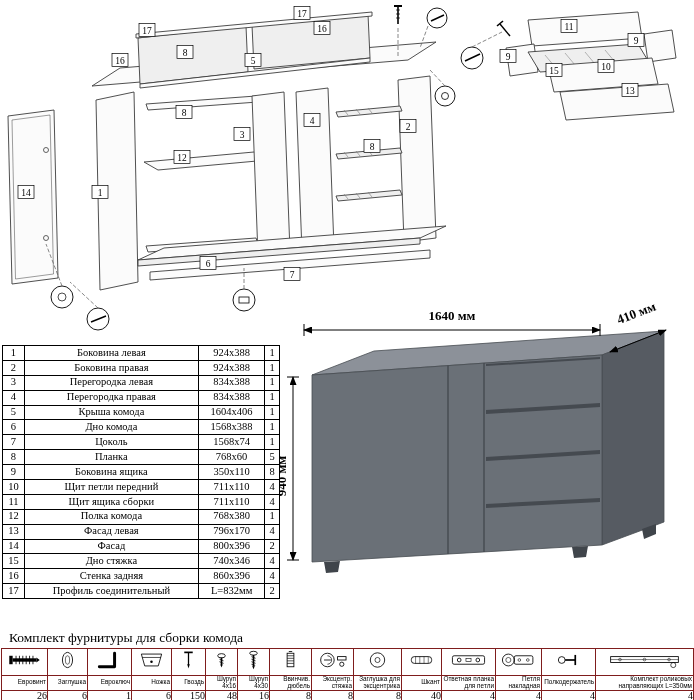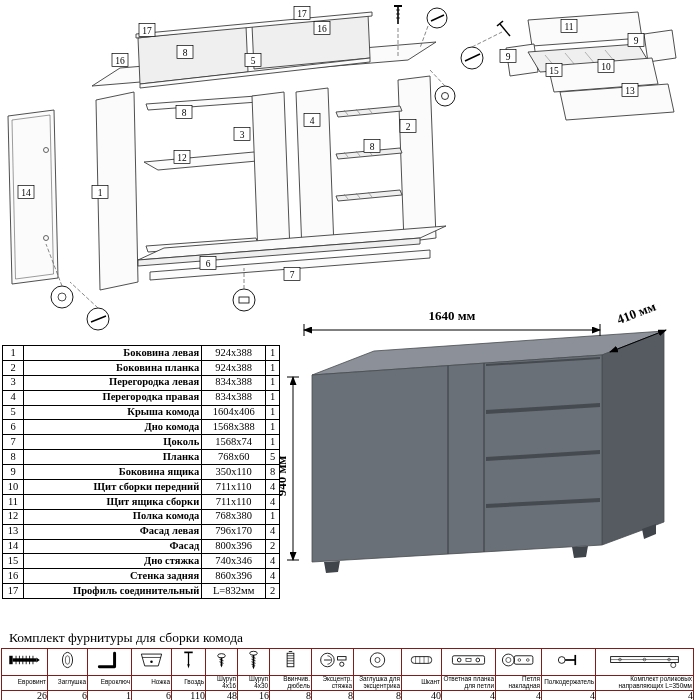--- a/index.html
+++ b/index.html
@@ -5,21 +5,21 @@
   html,body{margin:0;padding:0;background:#fff;}
   .page{position:relative;width:694px;height:700px;background:#fff;overflow:hidden;
         font-family:"Liberation Serif",serif;color:#000;}
   svg text{font-family:"Liberation Serif",serif;fill:#000;}
   .lb{fill:#fff;stroke:#000;stroke-width:0.7;}
   .panel{fill:#fbfbfb;stroke:#3c3c3c;stroke-width:0.9;}
   .panel2{fill:#efefef;stroke:#3c3c3c;stroke-width:0.9;}
   table{border-collapse:collapse;}
   .parts{position:absolute;left:2px;top:345px;width:278px;font-size:10.5px;}
   .parts td{border:1px solid #000;height:13.9px;padding:0 2px;text-align:center;line-height:1;white-space:nowrap;}
-  .parts td.nm{text-align:right;font-weight:bold;}
+  .parts td.nm{text-align:center;}
   .hw-title{position:absolute;left:0;top:630px;width:694px;text-align:left;font-size:13.5px;padding-left:9px;}
   .hw{position:absolute;left:1px;top:648px;width:692px;table-layout:fixed;}
   .hw td{border:1px solid #7f1d1d;text-align:right;padding:0;vertical-align:middle;overflow:hidden;}
   .hw td.ic{height:24px;}
   .hw td.nm{font-family:"Liberation Sans",sans-serif;font-size:6.4px;line-height:1.08;height:13px;padding:0 1px;}
   .hw td.qt{height:10px;font-size:10px;line-height:1;}
   .dresser-dim{font-weight:bold;font-size:13px;}
 </style>
 </head>
 <body>
@@ -154,21 +154,21 @@
   <table class="parts">
     <tbody>
       <tr>
           <td>1</td>
           <td class="nm">Боковина левая</td>
           <td>924х388</td>
           <td>1</td>
         </tr>
       <tr>
           <td>2</td>
-          <td class="nm">Боковина планка</td>
+          <td class="nm">Боковина правая</td>
           <td>924х388</td>
           <td>1</td>
         </tr>
       <tr>
           <td>3</td>
           <td class="nm">Перегородка левая</td>
           <td>834х388</td>
           <td>1</td>
         </tr>
       <tr>
@@ -202,21 +202,21 @@
           <td>5</td>
         </tr>
       <tr>
           <td>9</td>
           <td class="nm">Боковина ящика</td>
           <td>350х110</td>
           <td>8</td>
         </tr>
       <tr>
           <td>10</td>
-          <td class="nm">Щит сборки передний</td>
+          <td class="nm">Щит петли передний</td>
           <td>711х110</td>
           <td>4</td>
         </tr>
       <tr>
           <td>11</td>
           <td class="nm">Щит ящика сборки</td>
           <td>711х110</td>
           <td>4</td>
         </tr>
       <tr>
@@ -450,21 +450,21 @@
         <td class="nm">Ответная планка для петли</td>
         <td class="nm">Петля накладная</td>
         <td class="nm">Полкодержатель</td>
         <td class="nm">Комплект роликовых направляющих L=350мм</td>
       </tr>
       <tr>
         <td class="qt">26</td>
         <td class="qt">6</td>
         <td class="qt">1</td>
         <td class="qt">6</td>
-        <td class="qt">110</td>
+        <td class="qt">150</td>
         <td class="qt">48</td>
         <td class="qt">16</td>
         <td class="qt">8</td>
         <td class="qt">8</td>
         <td class="qt">8</td>
         <td class="qt">40</td>
         <td class="qt">4</td>
         <td class="qt">4</td>
         <td class="qt">4</td>
         <td class="qt">4</td>

